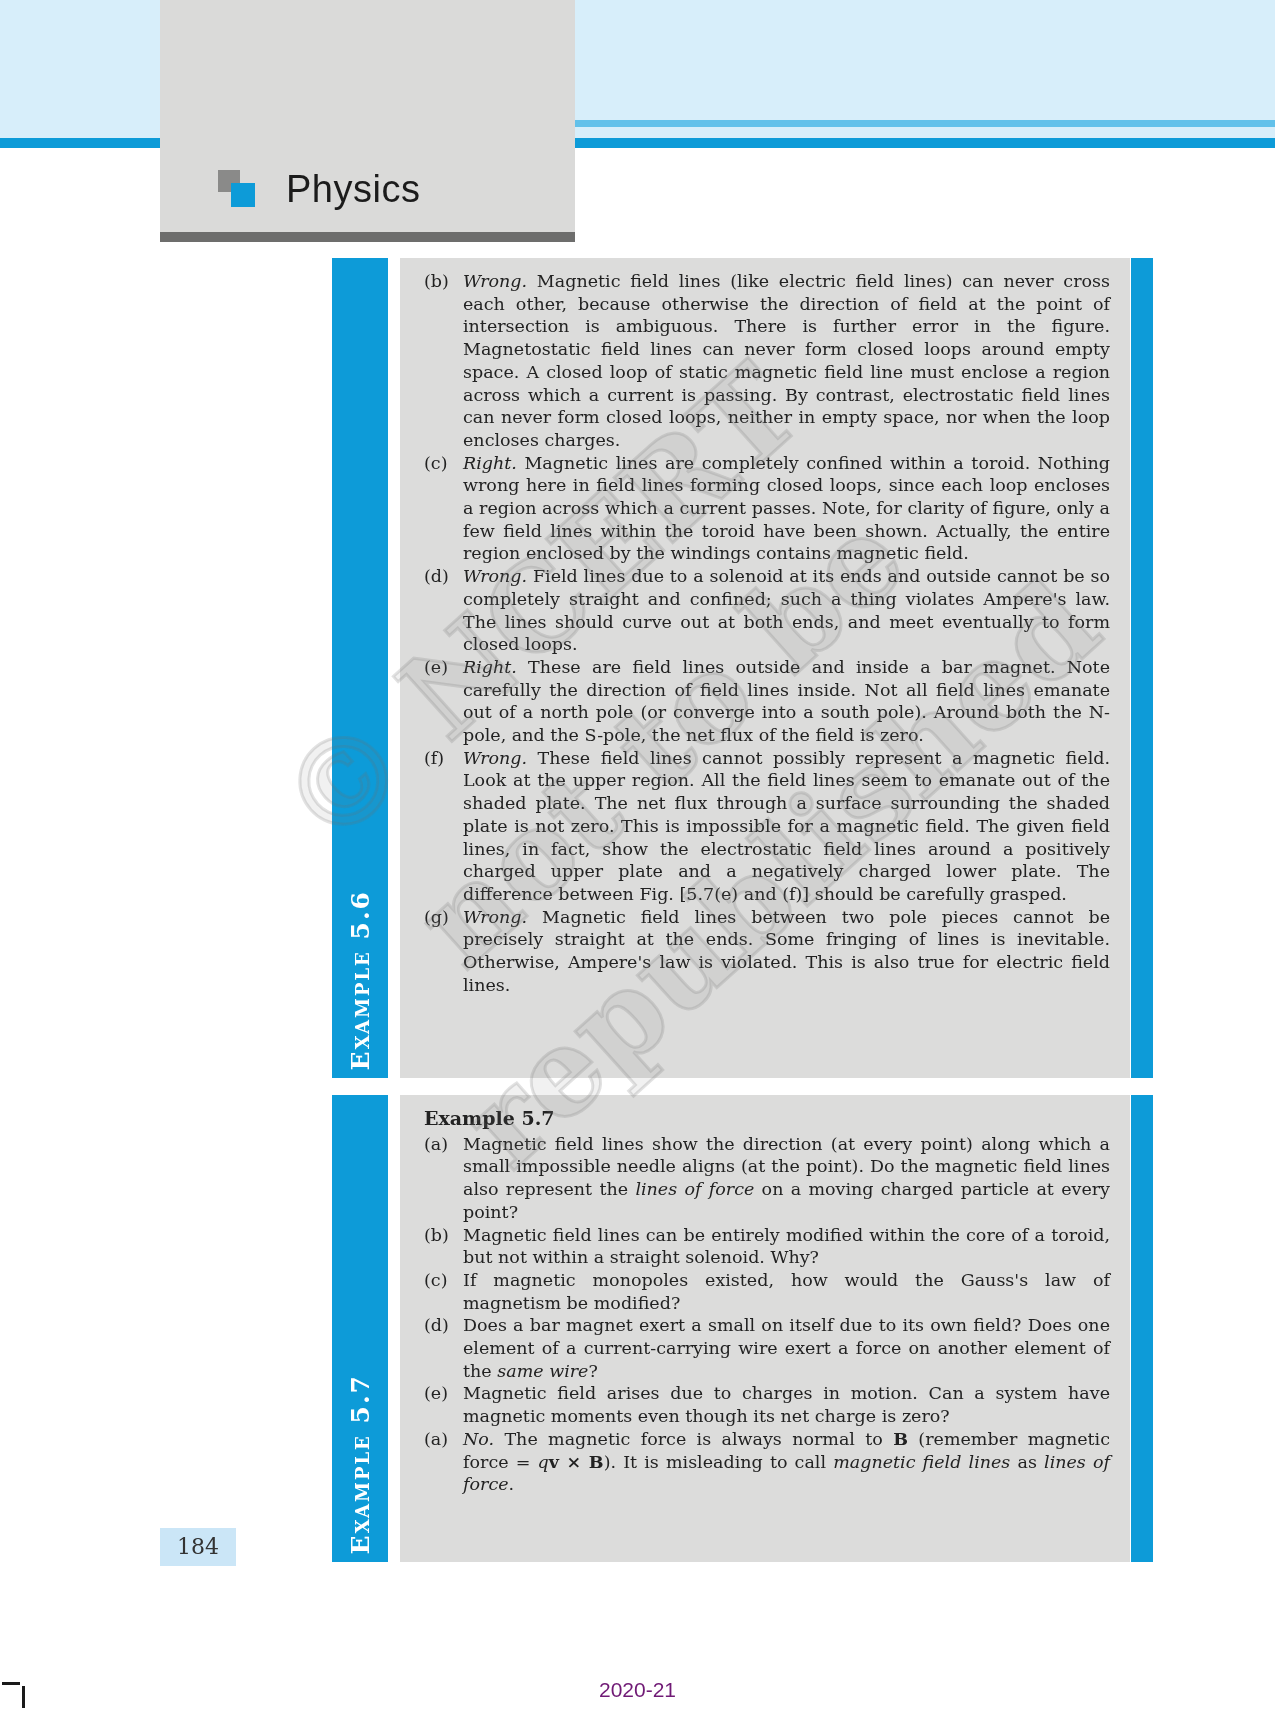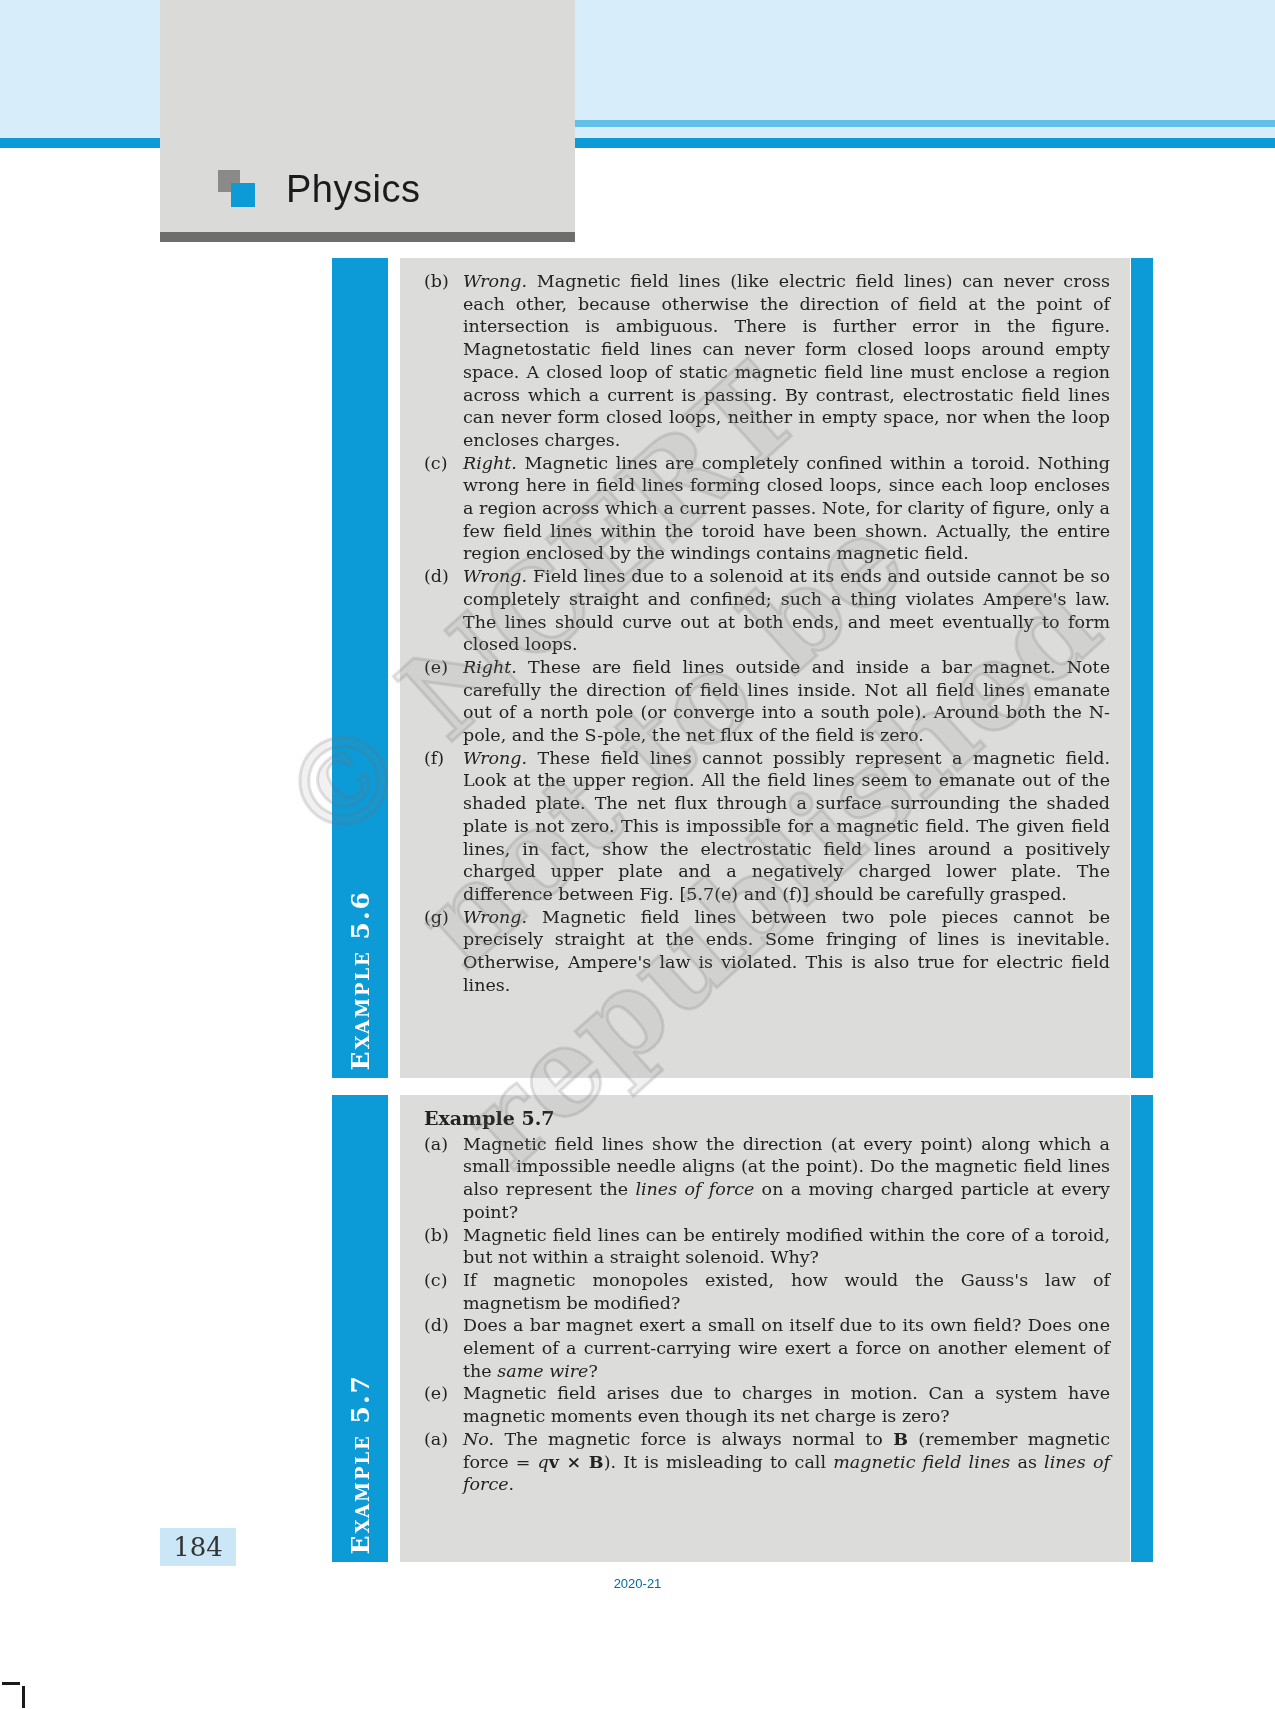--- a/index.html
+++ b/index.html
@@ -40,23 +40,23 @@
   .sol-heading{margin-top:12px;}
 
   
   .watermark{left:170px;top:470px;width:980px;transform:rotate(-42deg);text-align:center;
              font-weight:bold;font-size:120px;line-height:1.5;
              color:rgba(120,120,120,0.10);-webkit-text-stroke:3px rgba(110,110,110,0.20);
              pointer-events:none;user-select:none;z-index:6;}
 
   
   .pagenum{left:160px;top:1528px;width:76px;height:38px;background:#CBE6F7;
-           text-align:center;line-height:38px;font-size:26px;color:#333;}
-  .footer{left:0;top:1576px;width:100%;text-align:center;
-          font-family:"Liberation Sans",sans-serif;font-size:13px;color:#0369a1;}
+           text-align:center;line-height:38px;font-size:22px;color:#333;}
+  .footer{left:0;top:1678px;width:100%;text-align:center;
+          font-family:"Liberation Sans",sans-serif;font-size:21px;color:#701a75;}
 </style>
 </head>
 <body>
 
 <div class="page">
 
   <div class="mark" style="left:22px;top:2px;width:3px;height:22px;"></div>
   <div class="mark" style="left:2px;top:30px;width:18px;height:3px;"></div>
   <div class="mark" style="left:2px;top:1682px;width:18px;height:3px;"></div>
   <div class="mark" style="left:22px;top:1686px;width:3px;height:22px;"></div>

